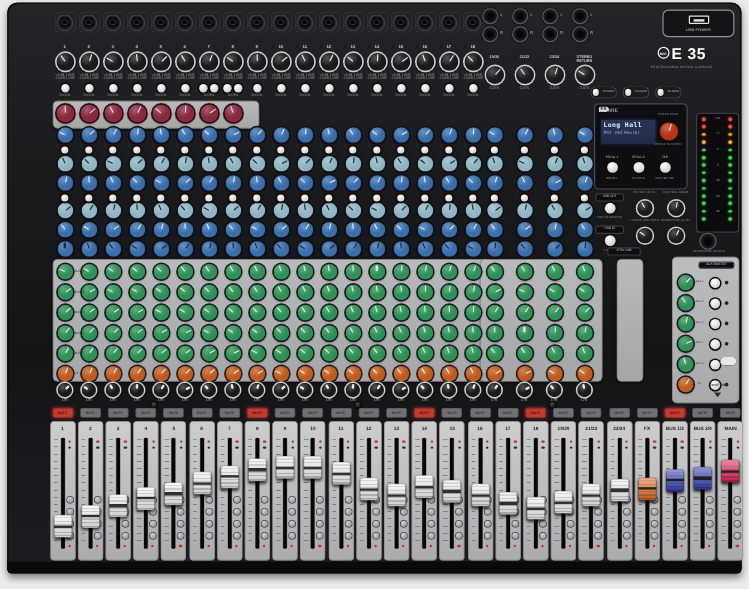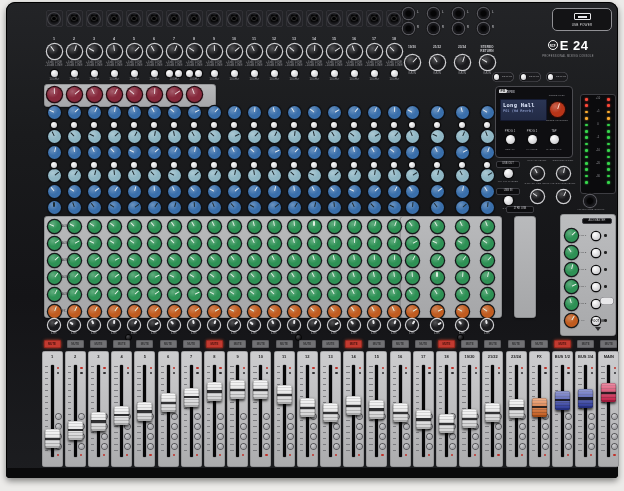--- a/index.html
+++ b/index.html
@@ -70,21 +70,21 @@
   .screw{width:4.5px;height:4.5px;border-radius:50%;background:radial-gradient(circle at 35% 30%,#4a4a4e,#0c0c0d 75%);
     box-shadow:0 0 0 .7px #000;}
 </style>
 </head>
 <body>
 
 <div id="stage">
   <div id="console">
 
     <div id="logo">
-      <span class="rcfb">RCF</span><span class="model">E 24</span>
+      <span class="rcfb">RCF</span><span class="model">E 35</span>
       <span class="tag">PROFESSIONAL MIXING CONSOLE</span>
     </div>
 
     <div id="usbbox">
       <div class="port">
           <i></i>
         </div>
       <div class="ulbl">USB POWER</div>
     </div>
 

